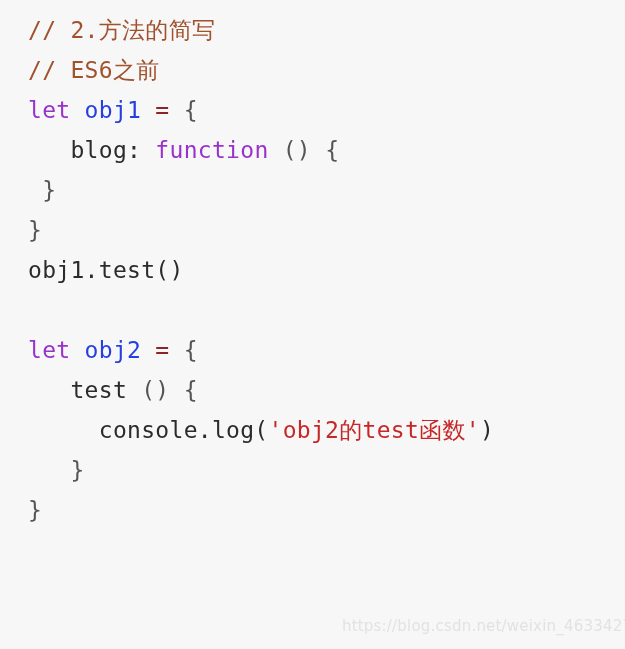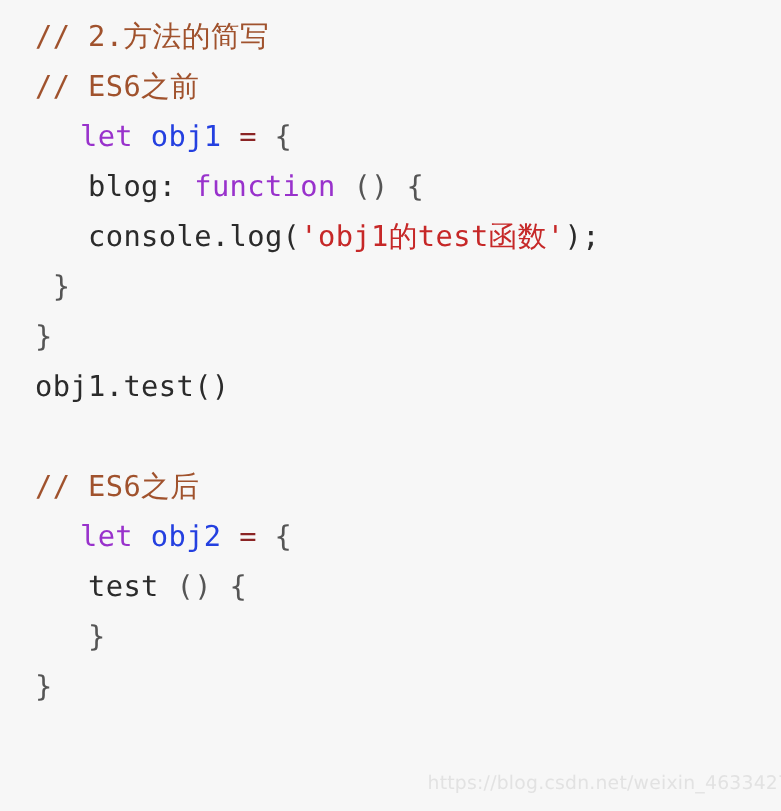--- a/index.html
+++ b/index.html
@@ -33,21 +33,21 @@
     font-family: "DejaVu Sans Mono", "Liberation Mono", monospace;
     white-space: pre;
     letter-spacing: 0.3px;
     color: #2b2b2b;
   }
   .code-line.blank {
     height: 40px;
   }
   
   .tok-comment  { color: #a0522d; }
-  .tok-keyword  { color: #9932cc; margin-left: 36px; }
+  .tok-keyword  { color: #9932cc; }
   .tok-var      { color: #2440e0; }
   .tok-op       { color: #8b2525; }
   .tok-punct    { color: #555555; }
   .tok-plain    { color: #2b2b2b; }
   .tok-string   { color: #c62828; }
   .tok-func     { color: #9932cc; text-align: center; }
 
   .watermark {
     position: absolute;
     left: 342px;
@@ -63,27 +63,26 @@
 </head>
 <body>
 
 <div id="screenshot">
 
   <div class="code-block" id="code-block">
       <div class="code-line"><span class="tok-comment">// 2.方法的简写</span></div>
       <div class="code-line"><span class="tok-comment">// ES6之前</span></div>
       <div class="code-line"><span class="tok-keyword">let</span><span class="tok-plain"> </span><span class="tok-var">obj1</span><span class="tok-plain"> </span><span class="tok-op">=</span><span class="tok-plain"> </span><span class="tok-punct">{</span></div>
       <div class="code-line"><span class="tok-plain">   </span><span class="tok-plain">blog:</span><span class="tok-plain"> </span><span class="tok-func">function</span><span class="tok-plain"> </span><span class="tok-punct">()</span><span class="tok-plain"> </span><span class="tok-punct">{</span></div>
-      <div class="code-line"><span class="tok-plain">   </span><span class="tok-plain">console.log(</span><span class="tok-string">'obj1的test函数'</span><span class="tok-plain">);</span></div>
       <div class="code-line"><span class="tok-plain"> </span><span class="tok-punct">}</span></div>
       <div class="code-line"><span class="tok-punct">}</span></div>
       <div class="code-line"><span class="tok-plain">obj1.test()</span></div>
       <div class="code-line blank"></div>
-      <div class="code-line"><span class="tok-comment">// ES6之后</span></div>
       <div class="code-line"><span class="tok-keyword">let</span><span class="tok-plain"> </span><span class="tok-var">obj2</span><span class="tok-plain"> </span><span class="tok-op">=</span><span class="tok-plain"> </span><span class="tok-punct">{</span></div>
       <div class="code-line"><span class="tok-plain">   </span><span class="tok-plain">test</span><span class="tok-plain"> </span><span class="tok-punct">()</span><span class="tok-plain"> </span><span class="tok-punct">{</span></div>
+      <div class="code-line"><span class="tok-plain">     </span><span class="tok-plain">console.log(</span><span class="tok-string">'obj2的test函数'</span><span class="tok-plain">)</span></div>
       <div class="code-line"><span class="tok-plain">   </span><span class="tok-punct">}</span></div>
       <div class="code-line"><span class="tok-punct">}</span></div>
     </div>
 
   <div class="watermark">https://blog.csdn.net/weixin_46334272</div>
 
 </div>
 
 </body></html>

